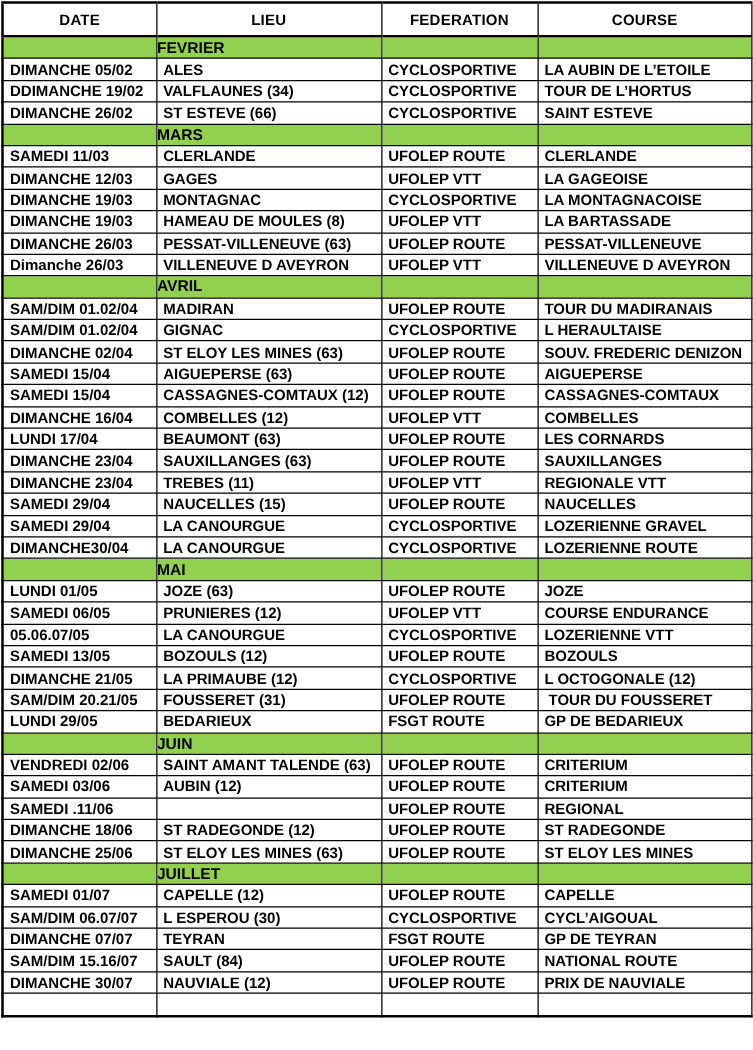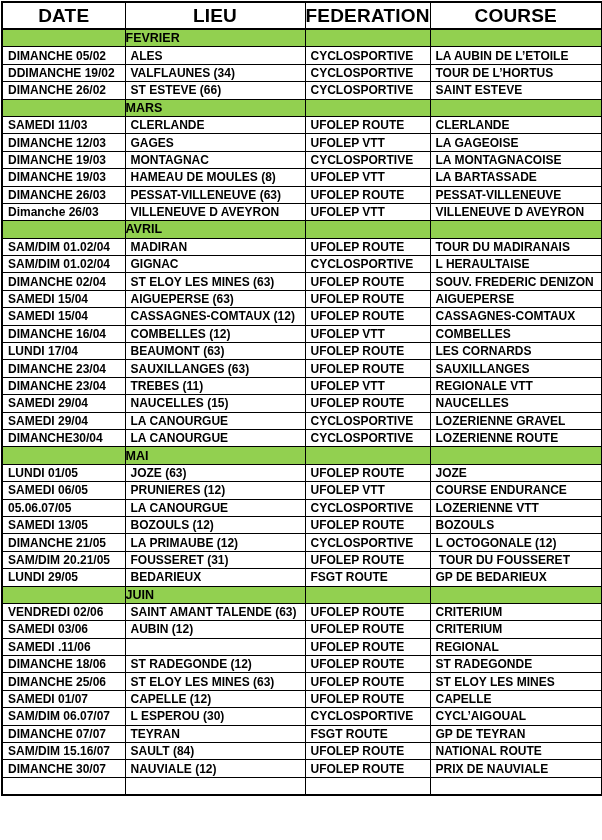--- a/index.html
+++ b/index.html
@@ -22,21 +22,21 @@
     table-layout: fixed;
     width: 600px;
     margin: 1px 0 0 1px;
     border: 2px solid var(--border, #000);
   }
   table.calendar th {
     border: 1px solid var(--border, #000);
     border-top: 2px solid var(--border, #000);
     border-bottom: 2px solid var(--border, #000);
     height: 25px;
-    font-size: 19px;
+    font-size: 12px;
     font-weight: bold;
     text-align: center;
     vertical-align: middle;
     color: #000;
     padding: 0;
     letter-spacing: 0.2px;
   }
   table.calendar td {
     border: 1px solid var(--border, #000);
     height: 16.4px;
@@ -300,20 +300,26 @@
           <td>ST RADEGONDE (12)</td>
           <td>UFOLEP ROUTE</td>
           <td>ST RADEGONDE</td>
         </tr>
         <tr>
           <td>DIMANCHE 25/06</td>
           <td>ST ELOY LES MINES (63)</td>
           <td>UFOLEP ROUTE</td>
           <td>ST ELOY LES MINES</td>
         </tr>
+        <tr class="month-row">
+          <td></td>
+          <td>JUILLET</td>
+          <td></td>
+          <td></td>
+        </tr>
         <tr>
           <td>SAMEDI 01/07</td>
           <td>CAPELLE (12)</td>
           <td>UFOLEP ROUTE</td>
           <td>CAPELLE</td>
         </tr>
         <tr>
           <td>SAM/DIM 06.07/07</td>
           <td>L ESPEROU (30)</td>
           <td>CYCLOSPORTIVE</td>

